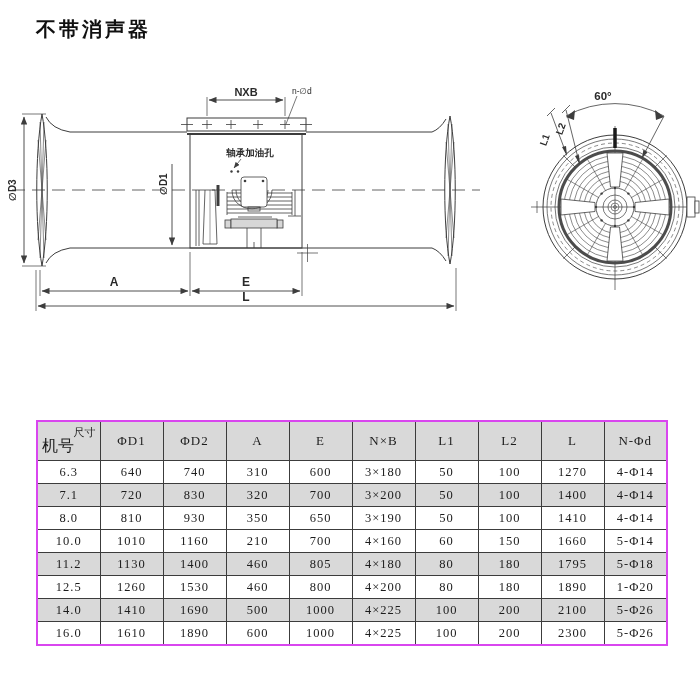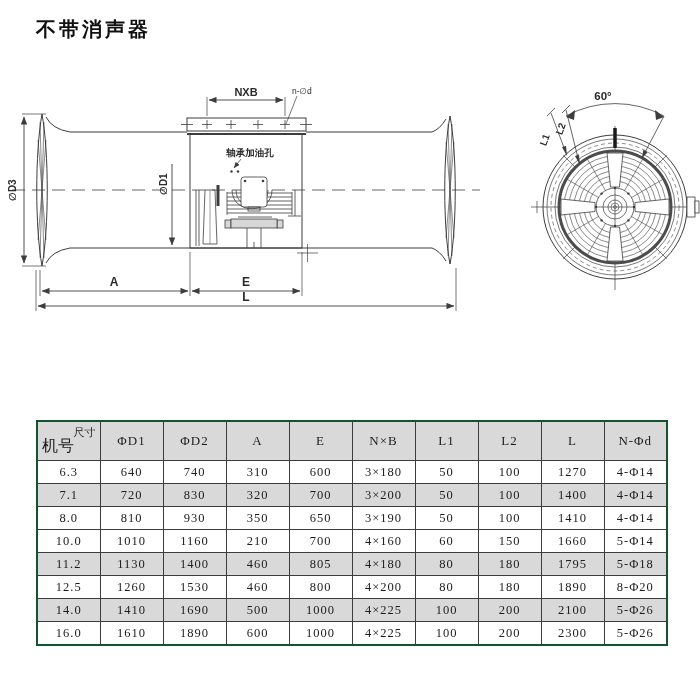--- a/index.html
+++ b/index.html
@@ -2,21 +2,21 @@
 <html><head>
 <meta charset="utf-8">
 <style>
   html,body{margin:0;padding:0;background:#fff;}
   .page{position:relative;width:700px;height:688px;background:#fff;overflow:hidden;
         font-family:"Liberation Sans","DejaVu Sans",sans-serif;}
   .title{position:absolute;left:28px;top:8px;margin:8px;font-size:20px;font-weight:bold;
          color:#101010;letter-spacing:3px;}
   svg.drawing{position:absolute;left:0;top:0;}
   .tablewrap{position:absolute;left:36px;top:420px;}
-  table.dims{border-collapse:collapse;table-layout:fixed;width:632px;border:2px solid #14532d;}
+  table.dims{border-collapse:collapse;table-layout:fixed;width:632px;border:2px solid #d946ef;}
   table.dims th,table.dims td{border:1px solid #3c3c3c;text-align:center;vertical-align:middle;
      font-family:"Liberation Serif","DejaVu Serif",serif;font-size:12.5px;color:#1c1c1c;
      padding:0;height:22px;letter-spacing:1px;}
   table.dims thead th{height:38px;background:#d9d9d9;font-weight:normal;font-size:13px;}
   table.dims tbody tr.shade td{background:#d9d9d9;text-align:center;}
   th.corner{position:relative;background-color:#d9d9d9;
      background-image:linear-gradient(to bottom right,transparent calc(50% - 0.6px),
         #3c3c3c calc(50% - 0.6px),#3c3c3c calc(50% + 0.6px),transparent calc(50% + 0.6px));}
   th.corner .c-top{position:absolute;top:3px;right:4px;font-size:11px;letter-spacing:0;}
   th.corner .c-bot{position:absolute;bottom:3px;left:4px;font-size:16px;letter-spacing:0;}
@@ -260,21 +260,21 @@
           <tr>
             <td>12.5</td>
             <td>1260</td>
             <td>1530</td>
             <td>460</td>
             <td>800</td>
             <td>4×200</td>
             <td>80</td>
             <td>180</td>
             <td>1890</td>
-            <td>8-Φ20</td>
+            <td>1-Φ20</td>
           </tr>
           <tr class="shade">
             <td>14.0</td>
             <td>1410</td>
             <td>1690</td>
             <td>500</td>
             <td>1000</td>
             <td>4×225</td>
             <td>100</td>
             <td>200</td>

